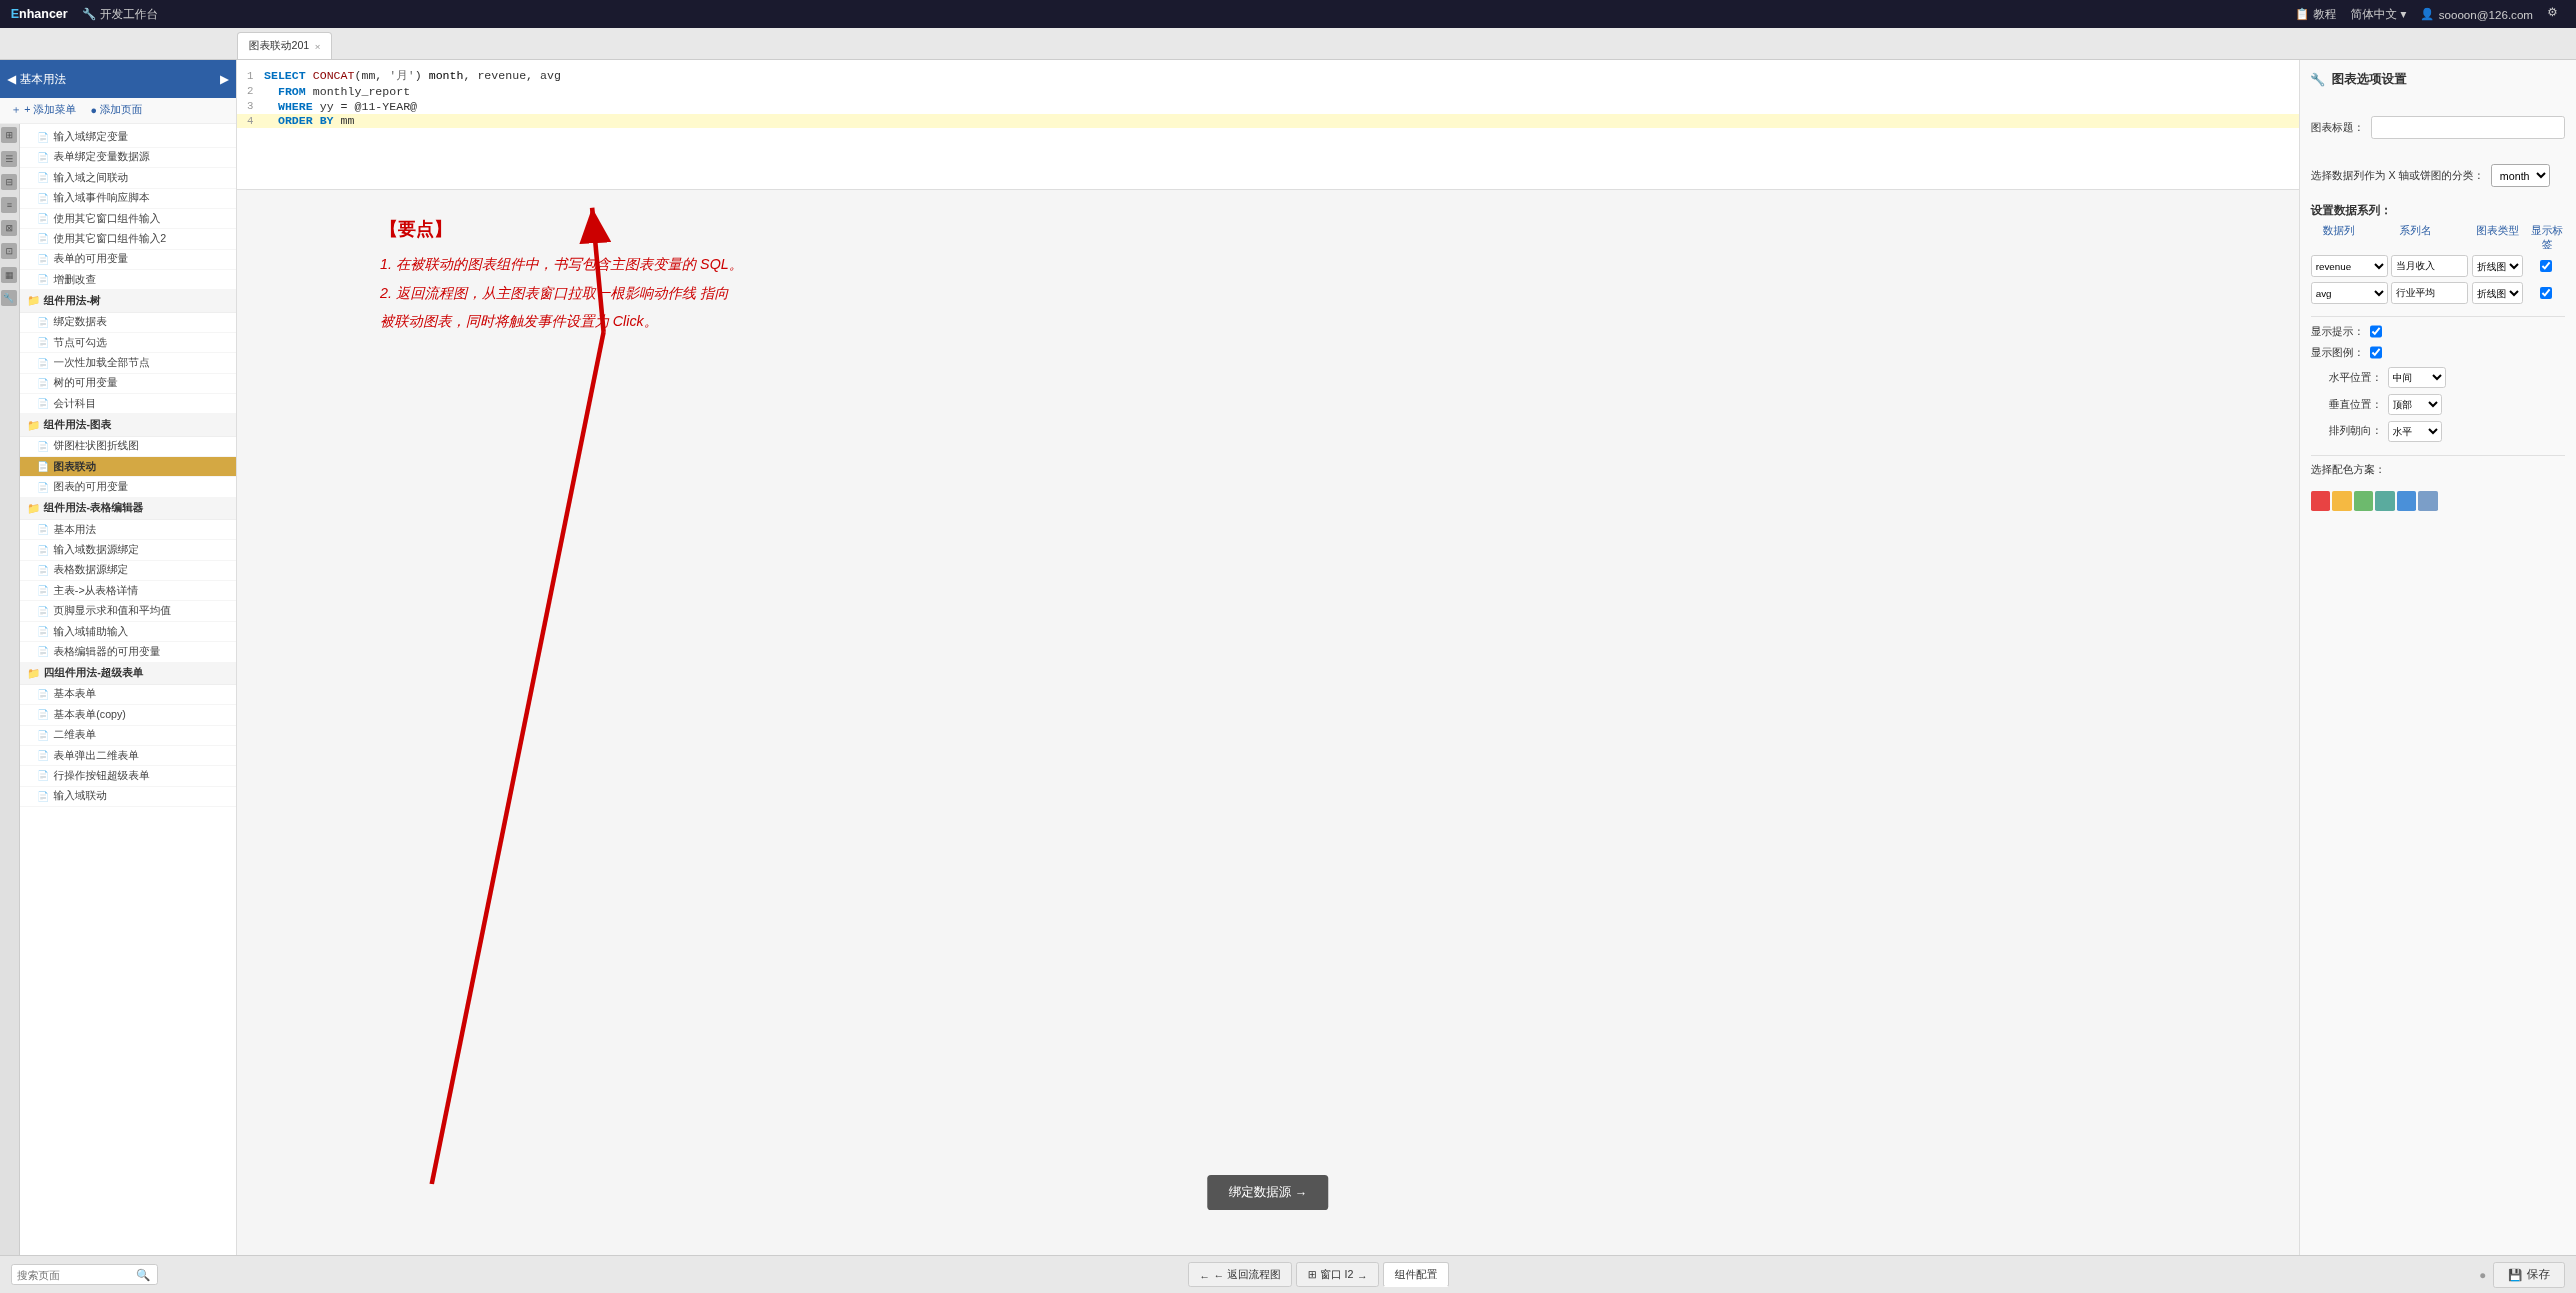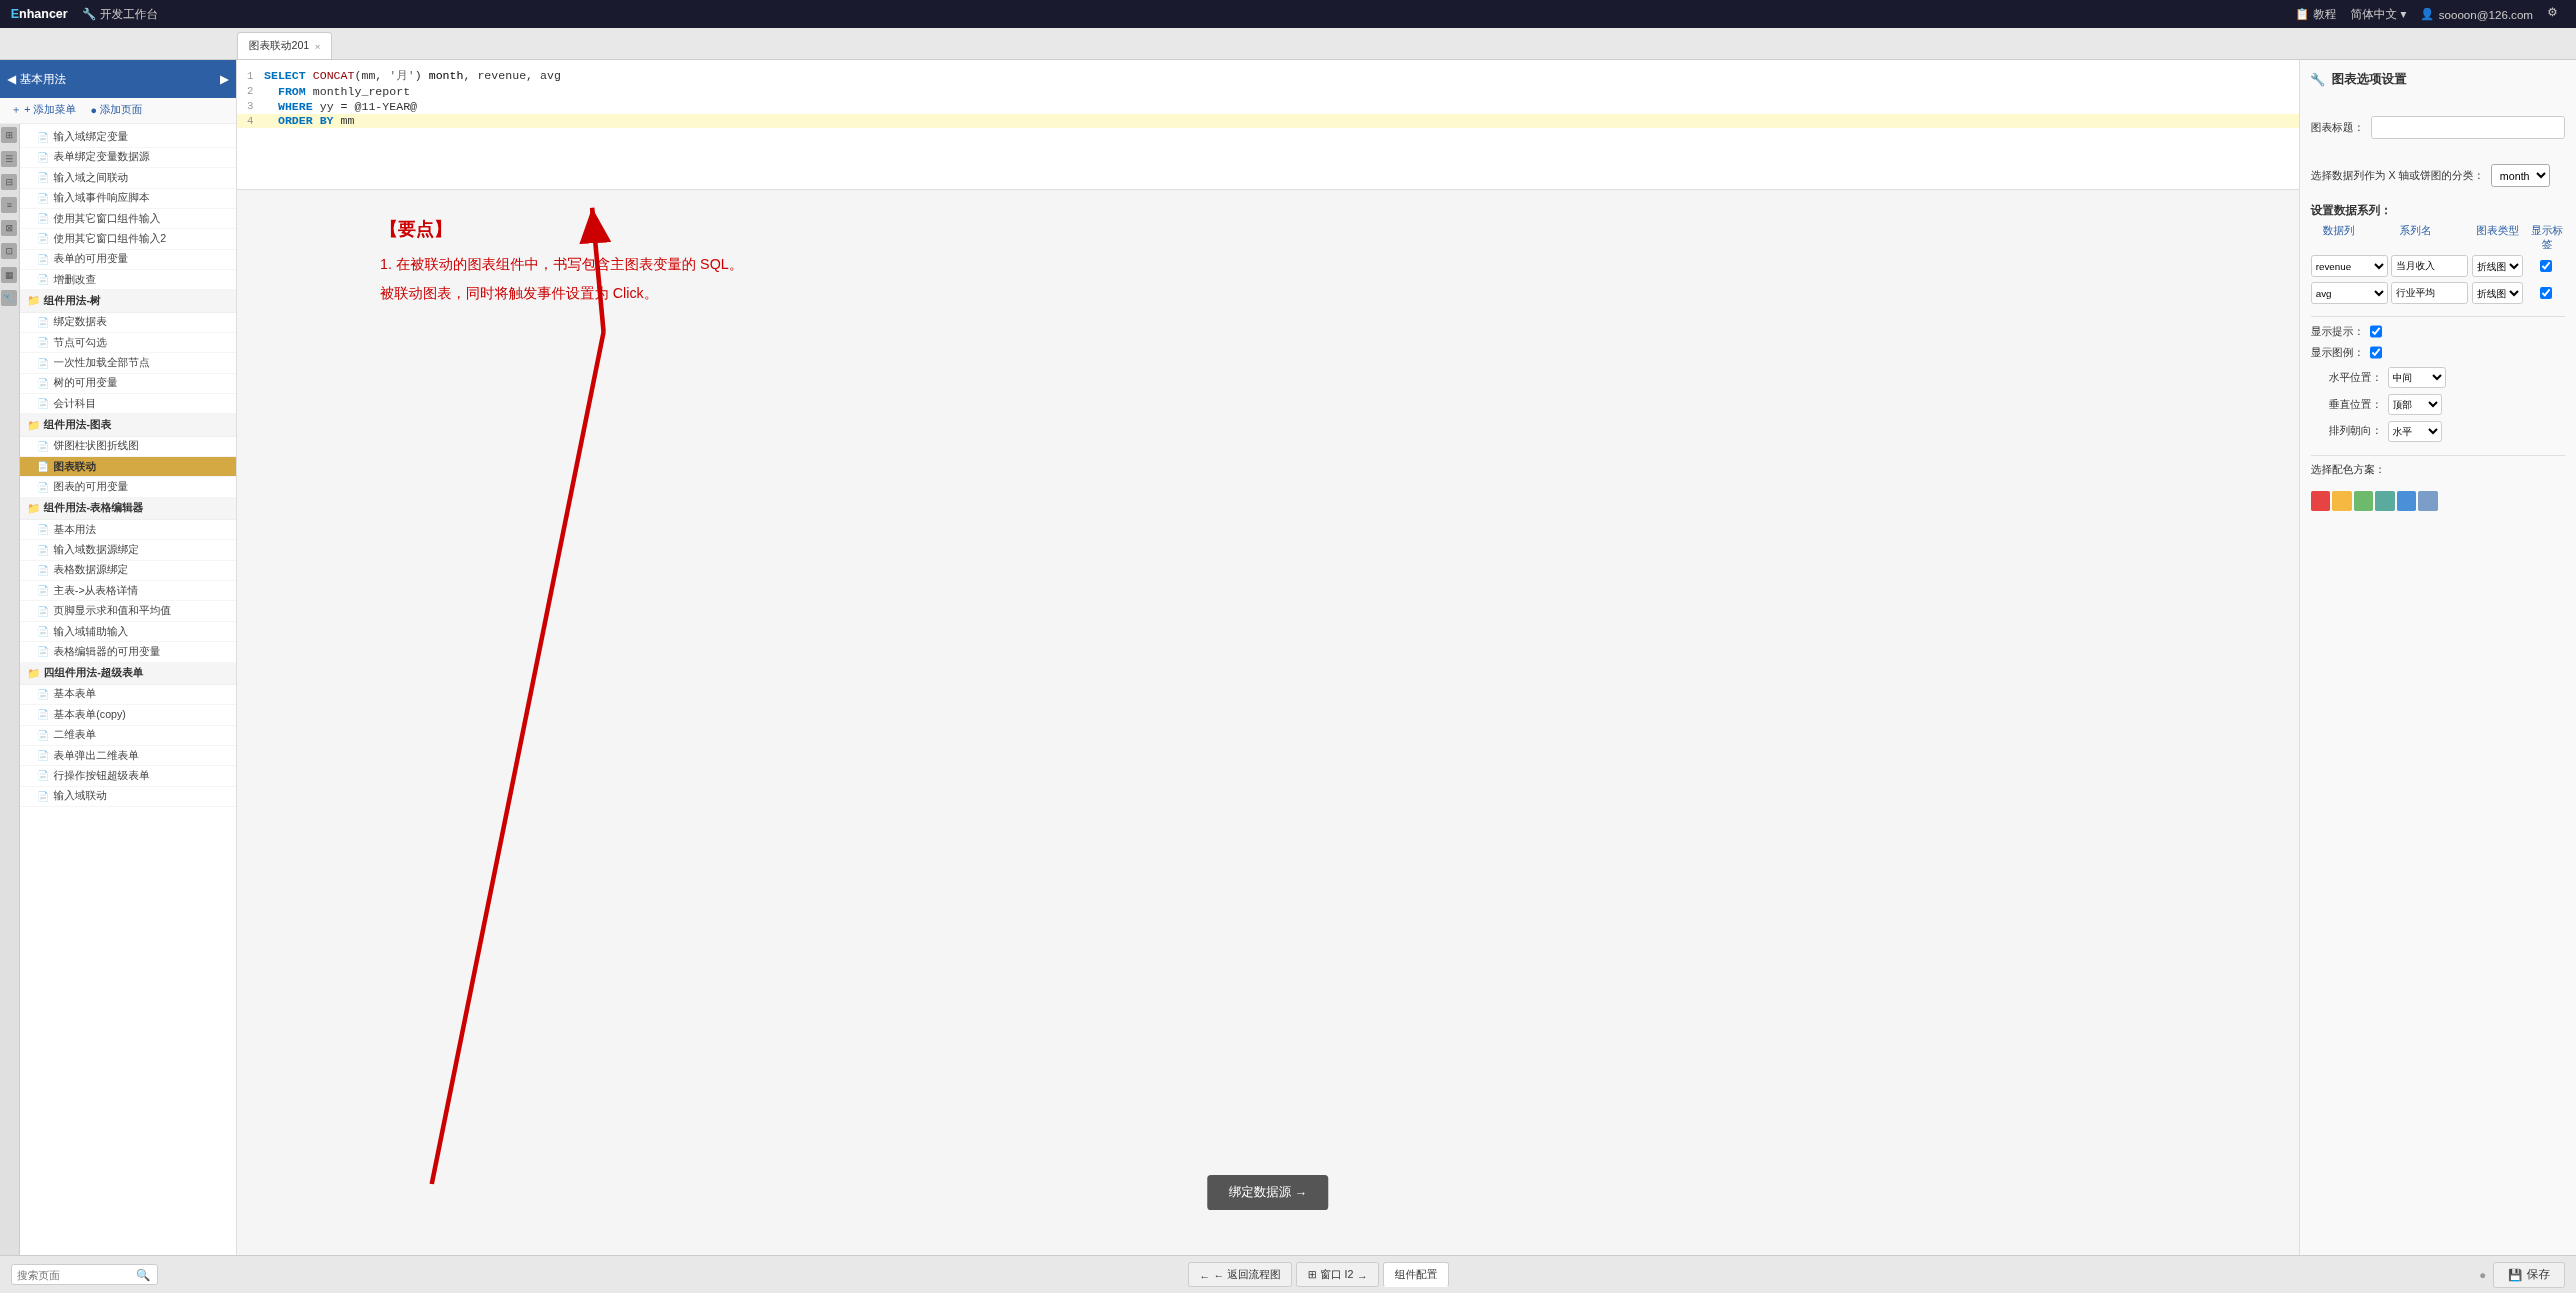--- a/index.html
+++ b/index.html
@@ -212,20 +212,21 @@
     .annotation-title {
       color: #cc0000;
       font-size: 18px;
       font-weight: bold;
       margin-bottom: 9px;
     }
     .annotation-text {
       color: #cc0000;
       font-size: 14.3px;
       line-height: 2;
+      font-style: italic;
     }
     .arrow-svg {
       position: absolute;
       top: 0;
       left: 0;
       width: 100%;
       height: 100%;
       pointer-events: none;
     }
     .bind-btn {
@@ -673,20 +674,21 @@
 
         <line x1="160" y1="80" x2="155" y2="10" stroke="#cc0000" stroke-width="2" marker-end="url(#arrowhead)"></line>
 
         <line x1="160" y1="80" x2="85" y2="560" stroke="#cc0000" stroke-width="2"></line>
       </svg>
 
       <div class="annotation-content">
         <div class="annotation-title">【要点】</div>
         <div class="annotation-text">
           <div>1. 在被联动的图表组件中，书写包含主图表变量的 SQL。</div>
+          <div>2. 返回流程图，从主图表窗口拉取一根影响动作线 指向</div>
           <div>   被联动图表，同时将触发事件设置为 Click。</div>
         </div>
       </div>
 
       <div class="bind-btn">
         <span>绑定数据源 →</span>
       </div>
     </div>
 
   </div>

